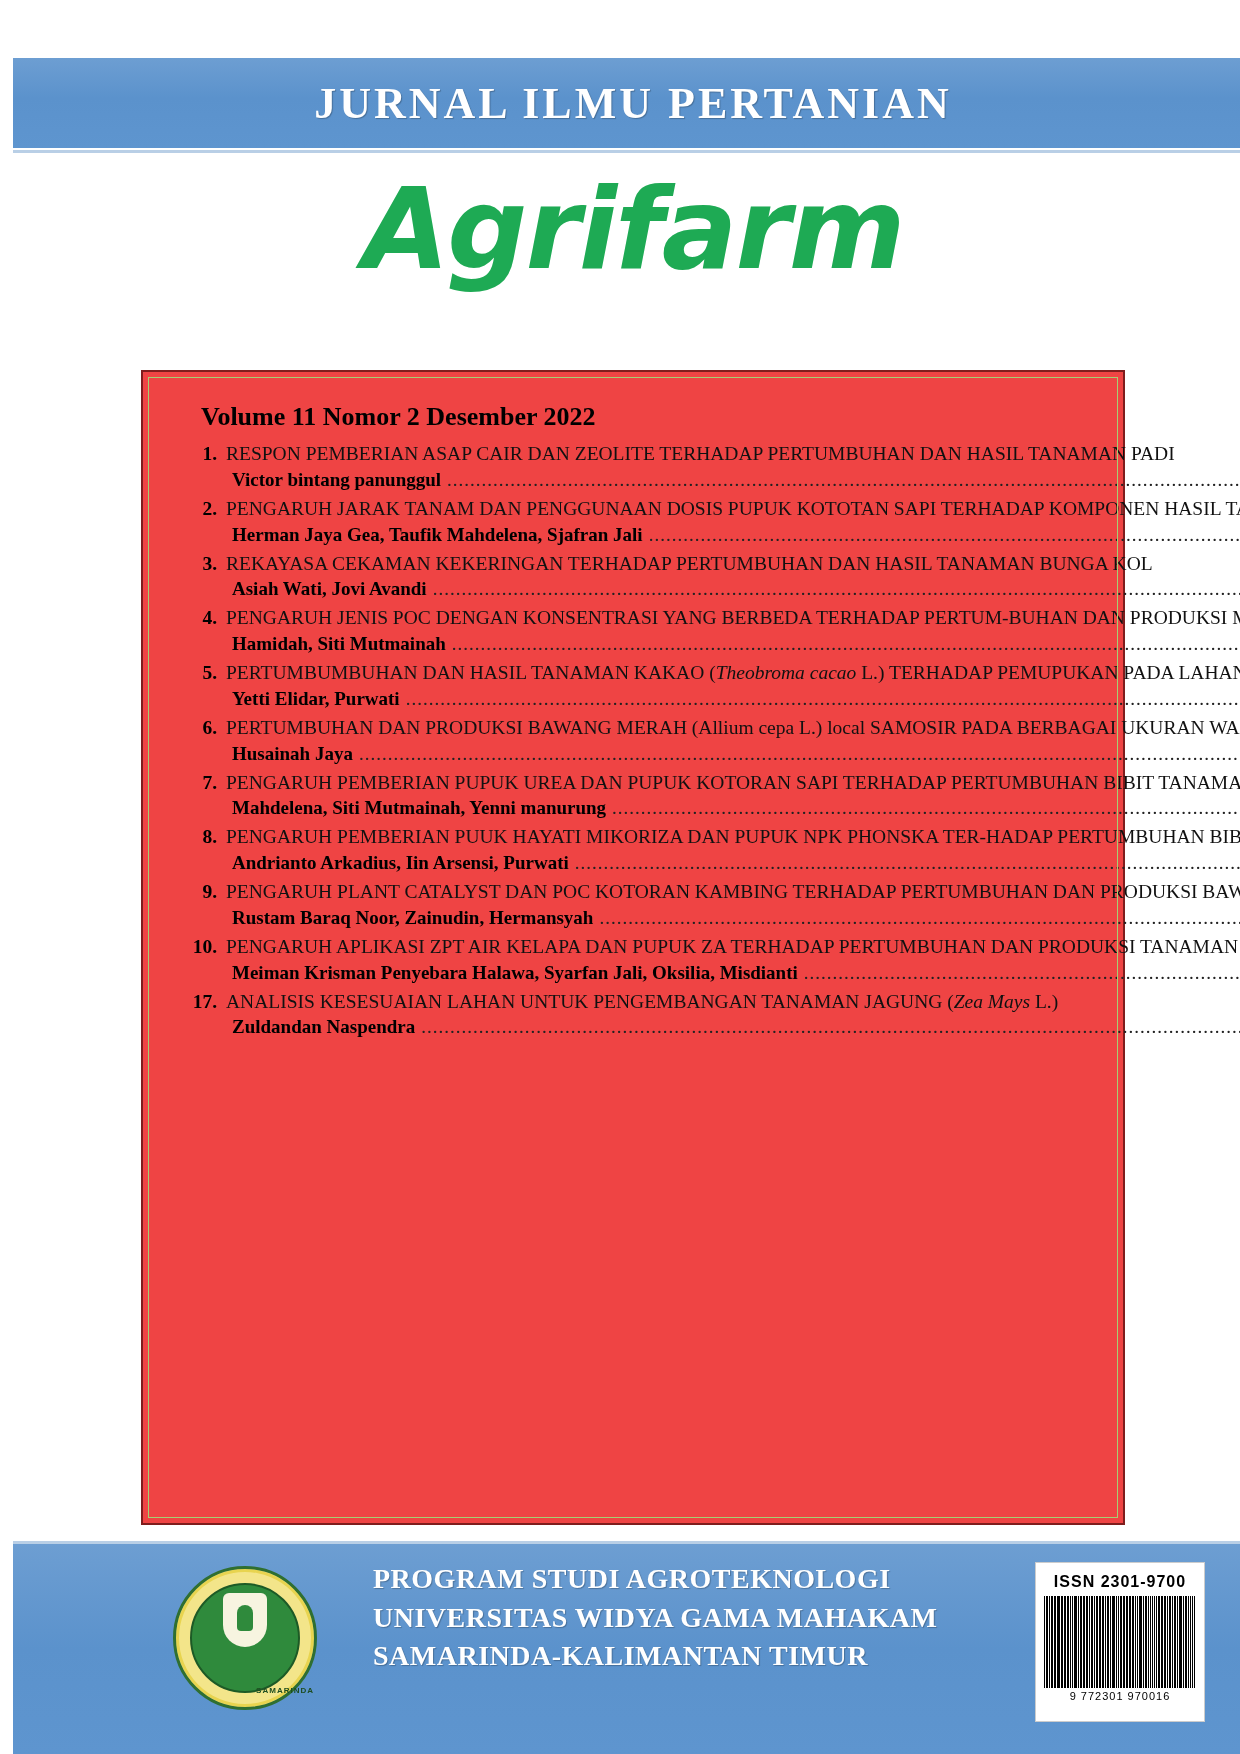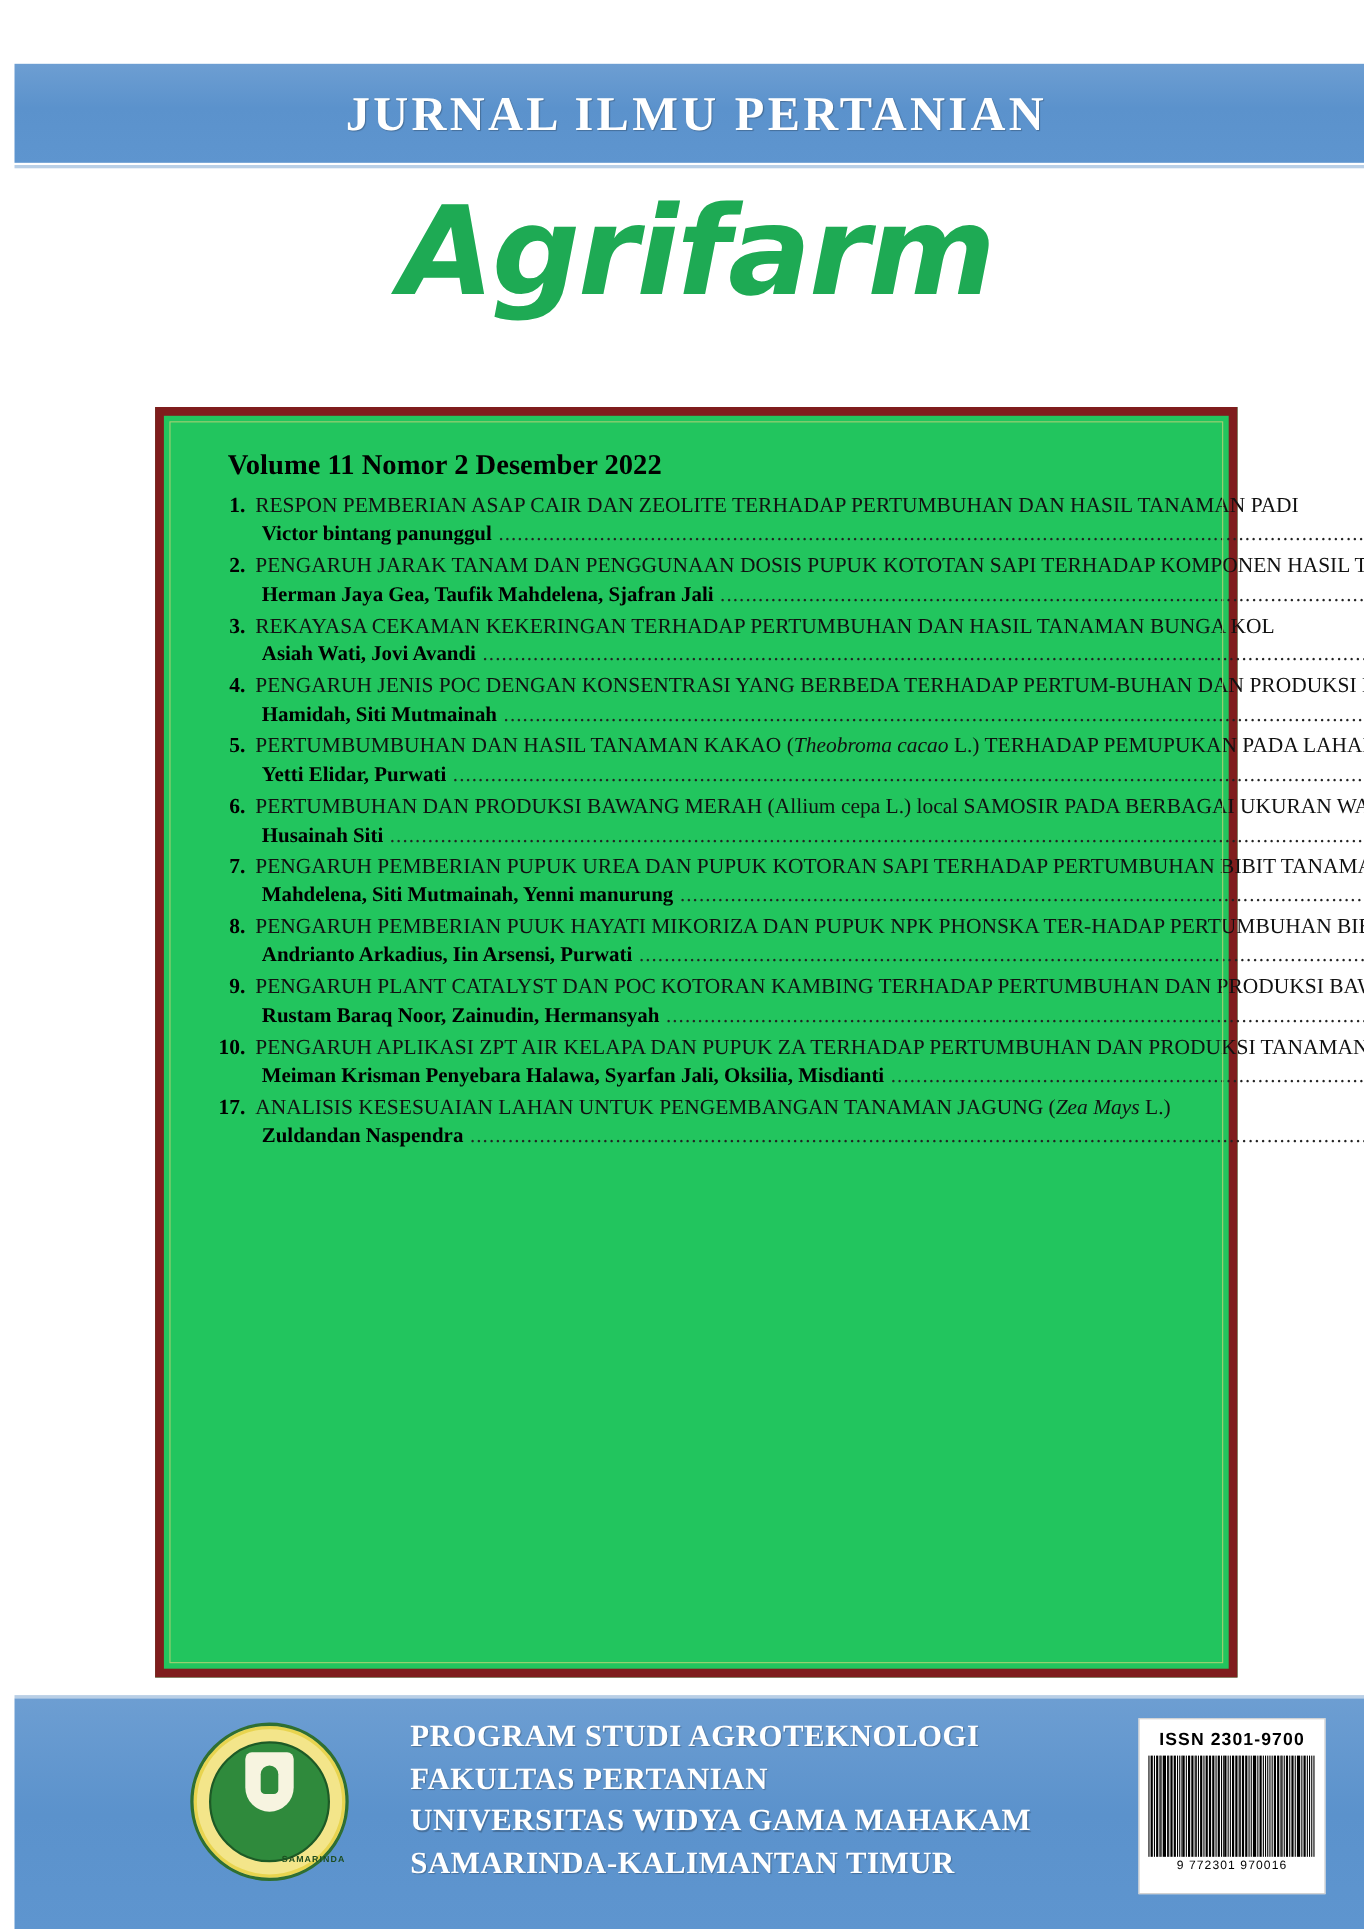--- a/index.html
+++ b/index.html
@@ -57,22 +57,22 @@
     font-size: 112px;
     color: #1eaa54;
     letter-spacing: -2px;
   }
 
   
   .toc-frame {
     position: absolute;
     left: 128px; top: 370px;
     width: 984px; height: 1155px;
-    border: 8px solid #7f1d1d;
-    background: #22c55e;
+    border: 2px solid #7f1d1d;
+    background: #ef4444;
     box-sizing: border-box;
     padding: 22px 26px 0 30px;
   }
   .toc-frame::before {
     content: "";
     position: absolute;
     left: 5px; top: 5px; right: 5px; bottom: 5px;
     border: 1px solid #a5cf73;
     pointer-events: none;
   }
@@ -302,21 +302,21 @@
               <span class="authors">Yetti Elidar, Purwati</span>
               <span class="leader">............................................................................................................................................................................................................................</span>
             </div>
           </div>
         </div>
         <div class="entry">
           <div class="num">6.</div>
           <div class="body">
             <div class="title">PERTUMBUHAN DAN PRODUKSI BAWANG MERAH (Allium cepa L.) local SAMOSIR PADA BERBAGAI UKURAN WADAH DAN DOSIS PUPUK NPK</div>
             <div class="authors-row">
-              <span class="authors">Husainah Siti</span>
+              <span class="authors">Husainah Jaya</span>
               <span class="leader">............................................................................................................................................................................................................................</span>
             </div>
           </div>
         </div>
         <div class="entry">
           <div class="num">7.</div>
           <div class="body">
             <div class="title">PENGARUH PEMBERIAN PUPUK UREA DAN PUPUK KOTORAN SAPI TERHADAP PERTUMBUHAN BIBIT TANAMAN KELAPA SAWIT ( Jacq)</div>
             <div class="authors-row">
               <span class="authors">Mahdelena, Siti Mutmainah, Yenni manurung</span>
@@ -371,21 +371,20 @@
   <div class="bottom-band">
 
     <div class="logo">
       <div class="inner"></div>
       <div class="shield"></div>
       <div class="caption">SAMARINDA</div>
     </div>
 
     <div class="footer-text">
       <div>PROGRAM STUDI AGROTEKNOLOGI</div>
-      <div>FAKULTAS PERTANIAN</div>
       <div>UNIVERSITAS WIDYA GAMA MAHAKAM</div>
       <div>SAMARINDA-KALIMANTAN TIMUR</div>
     </div>
 
     <div class="issn-box">
       <div class="issn-label">ISSN 2301-9700</div>
       <div class="barcode" id="barcode">
           <i style="width: 1px;"></i>
           <i style="width: 3px;"></i>
           <i style="width: 1px;"></i>

